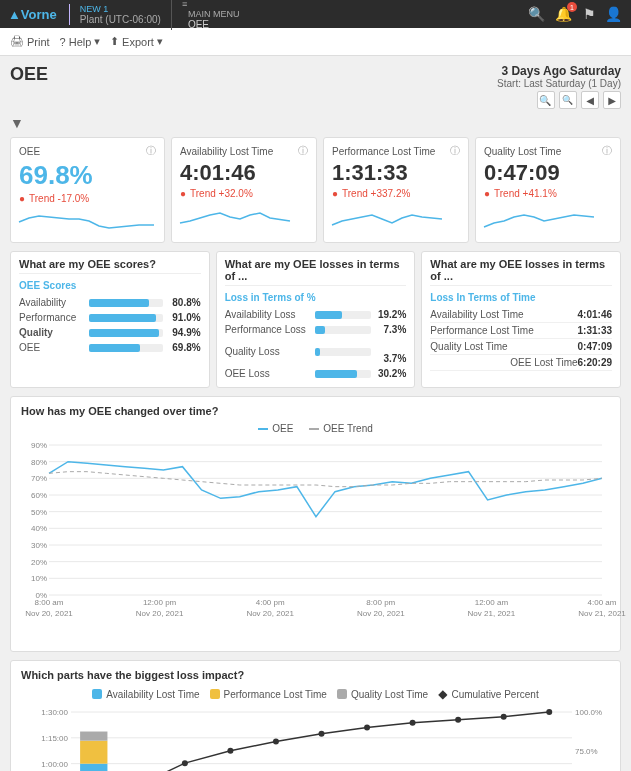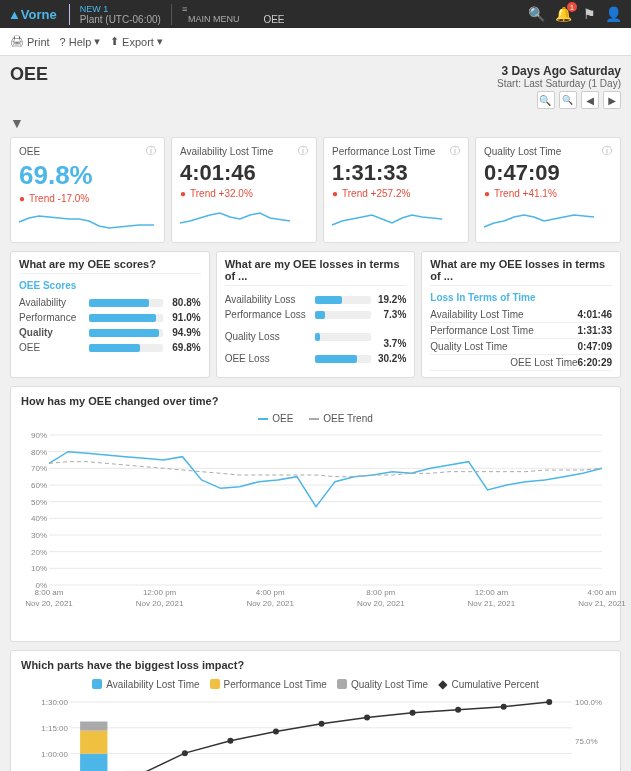--- a/index.html
+++ b/index.html
@@ -76,21 +76,21 @@
 <body>
 
 <div class="top-nav">
   <span class="logo">▲Vorne</span>
   <div class="plant-info" style="margin-right:10px;">
     <div class="title" style="font-size:9px;color:#4db6e8;">NEW 1</div>
     <div class="subtitle">Plant (UTC-06:00)</div>
   </div>
   <div class="main-menu">
     <div class="mm-label">≡</div>
-    <div style="display:flex;flex-direction:row;padding-left:6px;gap:24px;">
+    <div style="display:flex;flex-direction:column;padding-left:6px;">
       <span style="font-size:9px;color:#aaa;">MAIN MENU</span>
       <span style="font-size:10px;color:#ccc;">OEE</span>
     </div>
   </div>
   <div class="top-nav-right">
     <span class="nav-icon">🔍</span>
     <span class="nav-icon bell">🔔<span class="bell-badge">1</span></span>
     <span class="nav-icon">⚑</span>
     <span class="nav-icon">👤</span>
   </div>
@@ -170,21 +170,21 @@
     </div>
 
     <div class="kpi-card">
       <div class="kpi-title">
         <span>Performance Lost Time</span>
         <span class="info-icon">ⓘ</span>
       </div>
       <div class="kpi-value time">1:31:33</div>
       <div class="kpi-trend trend-up">
         <span style="color:#e74c3c;">●</span>
-        <span>Trend +257.2%</span>
+        <span>Trend +337.2%</span>
       </div>
       <div class="kpi-sparkline">
         <svg width="110" height="28" viewBox="0 0 110 28">
           <polyline points="0,22 10,18 20,16 30,14 40,12 50,16 60,20 70,15 80,12 90,14 110,16" fill="none" stroke="#4db6e8" stroke-width="1.5"></polyline>
         </svg>
       </div>
     </div>
 
     <div class="kpi-card">
       <div class="kpi-title">
@@ -236,20 +236,21 @@
     <div style="flex:1;height:8px;background:#eee;border-radius:2px;">
       <div style="width:69.8%;height:100%;background:#4db6e8;border-radius:2px;"></div>
     </div>
     <span style="width:38px;text-align:right;color:#333;font-weight:bold;">69.8%</span>
   </div>
         </div>
     </div>
 
     <div class="panel">
       <div class="panel-title">What are my OEE losses in terms of ...</div>
+      <div class="panel-section-label">Loss in Terms of %</div>
       <div id="loss-pct-rows">
           <div style="display: flex; align-items: center; font-size: 10px; padding: 2px 0px;">
     <span style="width:90px;color:#555;">Availability Loss</span>
     <div style="flex:1;height:8px;background:#eee;border-radius:2px;">
       <div style="width:48%;height:100%;background:#4db6e8;border-radius:2px;"></div>
     </div>
     <span style="width:35px;text-align:right;color:#333;font-weight:bold;">19.2%</span>
   </div>
           <div style="display: flex; align-items: center; font-size: 10px; padding: 2px 0px;">
     <span style="width:90px;color:#555;">Performance Loss</span>

